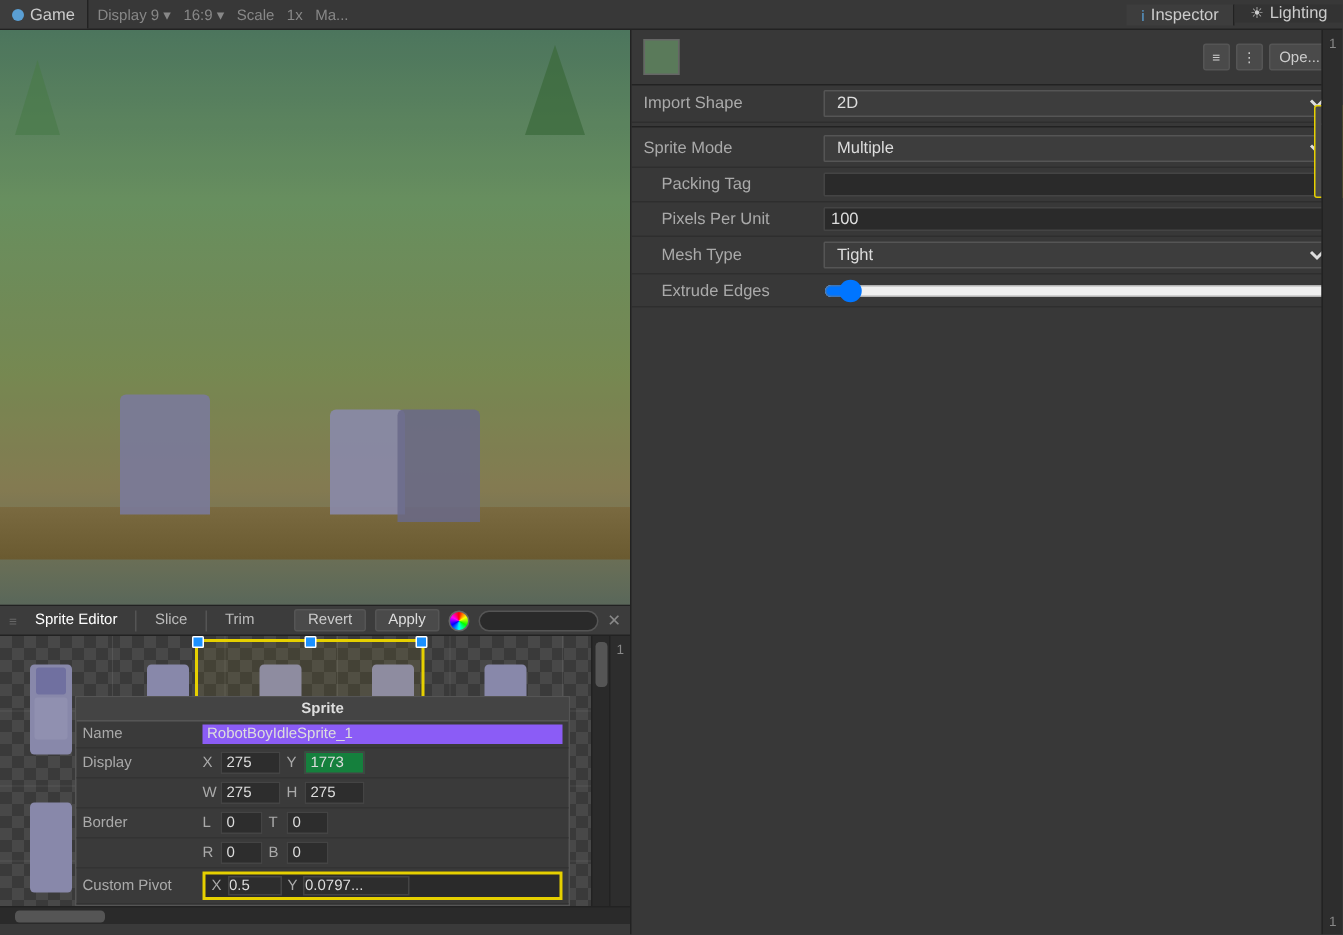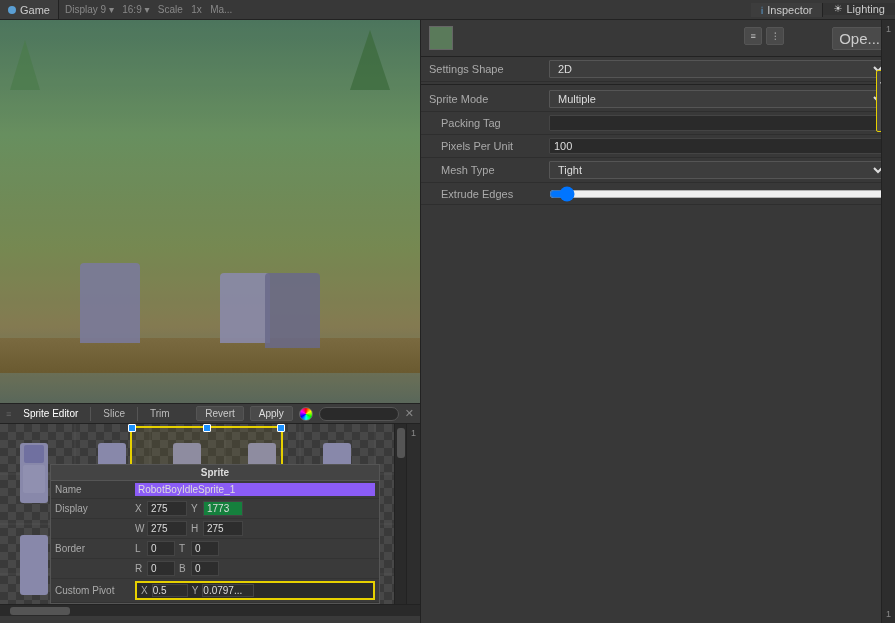--- a/index.html
+++ b/index.html
@@ -338,28 +338,27 @@
       border-left: 1px solid #222;
       display: flex;
       flex-direction: column;
       align-items: center;
       padding-top: 4px;
       font-size: 9px;
       color: #888;
     }
 
     .insp-open-btn {
-      font-size: 15px;
+      font-size: 10px;
       padding: 2px 6px;
       background: #4a4a4a;
       border: 1px solid #555;
       color: #ccc;
       cursor: pointer;
       border-radius: 2px;
-      margin-left: 44px;
     }
 
     
     .prop-select {
       flex: 1;
       background: #3d3d3d;
       border: 1px solid #555;
       color: #ddd;
       font-size: 11px;
       padding: 1px 4px;
@@ -586,21 +585,21 @@
               </div>
             </div>
 
 
             <div class="sd-row">
               <span class="sd-label">Custom Pivot</span>
               <div style="flex:1;display:flex;align-items:center;border:2px solid #e6d000;background:#2a2a2a;padding:1px 4px;gap:4px;">
                 <span style="color:#aaa;font-size:10px;">X</span>
                 <input value="0.5" style="background: rgb(45, 45, 45); border: 1px solid rgb(68, 68, 68); color: rgb(221, 221, 221); font-size: 10px; width: 36px;">
                 <span style="color:#aaa;font-size:10px;">Y</span>
-                <input value="0.0797..." style="background: rgb(45, 45, 45); border: 1px solid rgb(68, 68, 68); color: rgb(221, 221, 221); font-size: 10px; width: 52px;">
+                <input value="0.0797..." style="background: rgb(45, 45, 45); border: 1px solid rgb(68, 68, 68); color: rgb(221, 221, 221); font-size: 10px; width: 71px;">
               </div>
             </div>
           </div>
         </div>
 
         <div class="se-scrollbar">
           <div class="se-scrollbar-thumb"></div>
         </div>
 
         <div class="right-num-col">
@@ -622,21 +621,21 @@
         <div class="insp-btn">≡</div>
         <div class="insp-btn">⋮</div>
         <button class="insp-open-btn">Ope...</button>
       </div>
     </div>
 
     <div>
 
 
       <div class="prop-row">
-        <span class="prop-label">Settings Shape</span>
+        <span class="prop-label">Import Shape</span>
         <select class="prop-select">
           <option value="2D">2D</option>
         </select>
       </div>
 
       <div style="height:1px;background:#222;margin:2px 0;"></div>
 
       <div class="prop-row">
         <span class="prop-label">Sprite Mode</span>
         <select class="prop-select">

